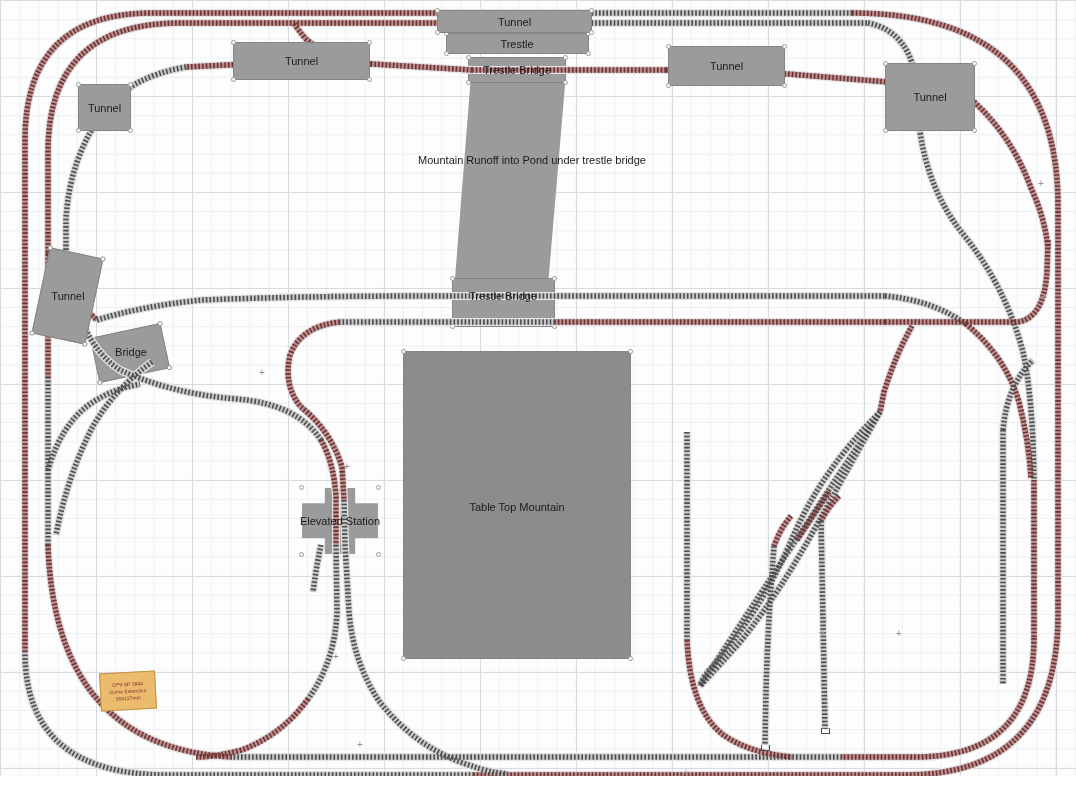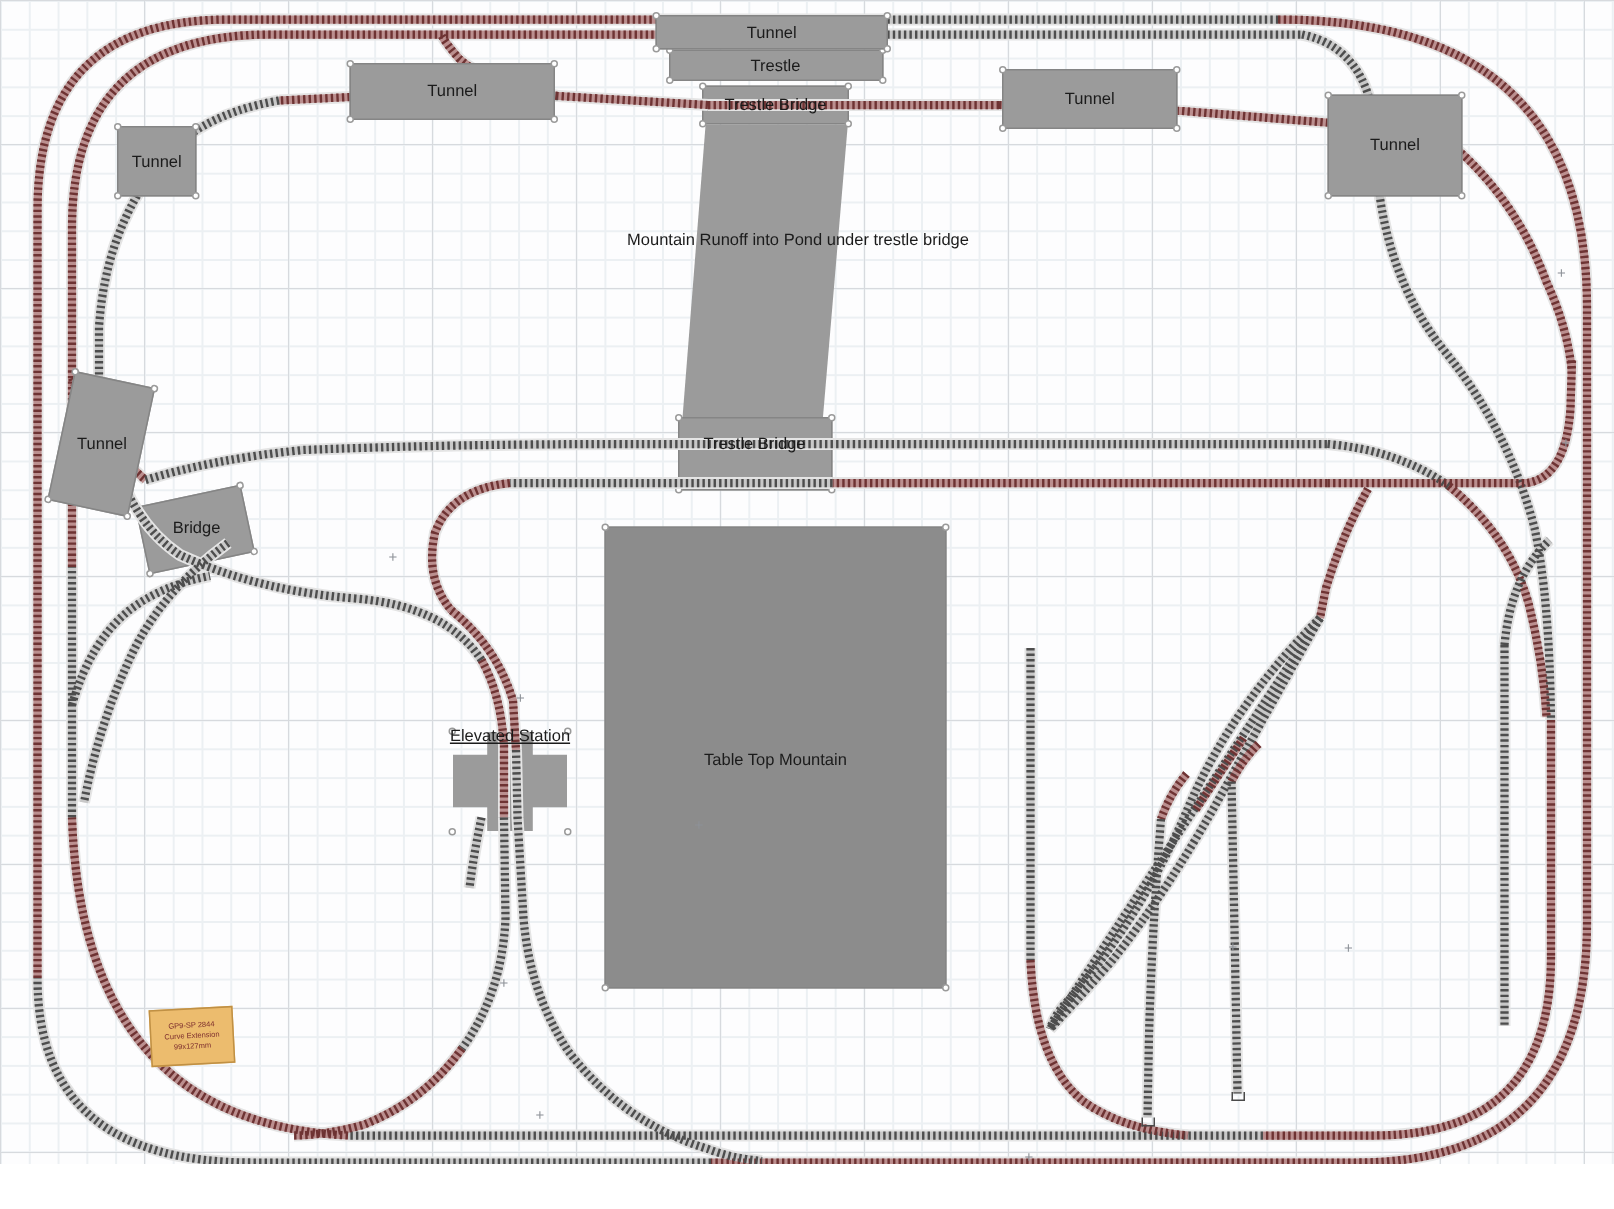--- a/index.html
+++ b/index.html
@@ -311,21 +311,21 @@
         <div class="handle" style="right: -3px; bottom: -3px;"></div>
       </div>
   </div>
 
   <div class="layer" id="labels">
     <span class="flat-label" style="left:517px;top:44px;">Trestle</span>
     <span class="flat-label" style="left:517px;top:70px;">Trestle Bridge</span>
     <span class="flat-label" style="left:503px;top:296px;">Trestle Bridge</span>
     <span class="flat-label" style="left:532px;top:160px;">Mountain Runoff into Pond under trestle bridge</span>
     <span class="flat-label" style="left:131px;top:352px;">Bridge</span>
-    <span class="flat-label" style="left:340px;top:491px;text-decoration:underline;">Elevated Station</span>
+    <span class="flat-label" style="left:340px;top:521px;">Elevated Station</span>
     <span class="flat-label" style="left:517px;top:507px;">Table Top Mountain</span>
   </div>
 
   <div id="note-tag">
     <div>GP9-SP 2844</div>
     <div>Curve Extension</div>
     <div>99x127mm</div>
   </div>
 
 <div class="plus" style="left: 347px; top: 466px;">+</div>

